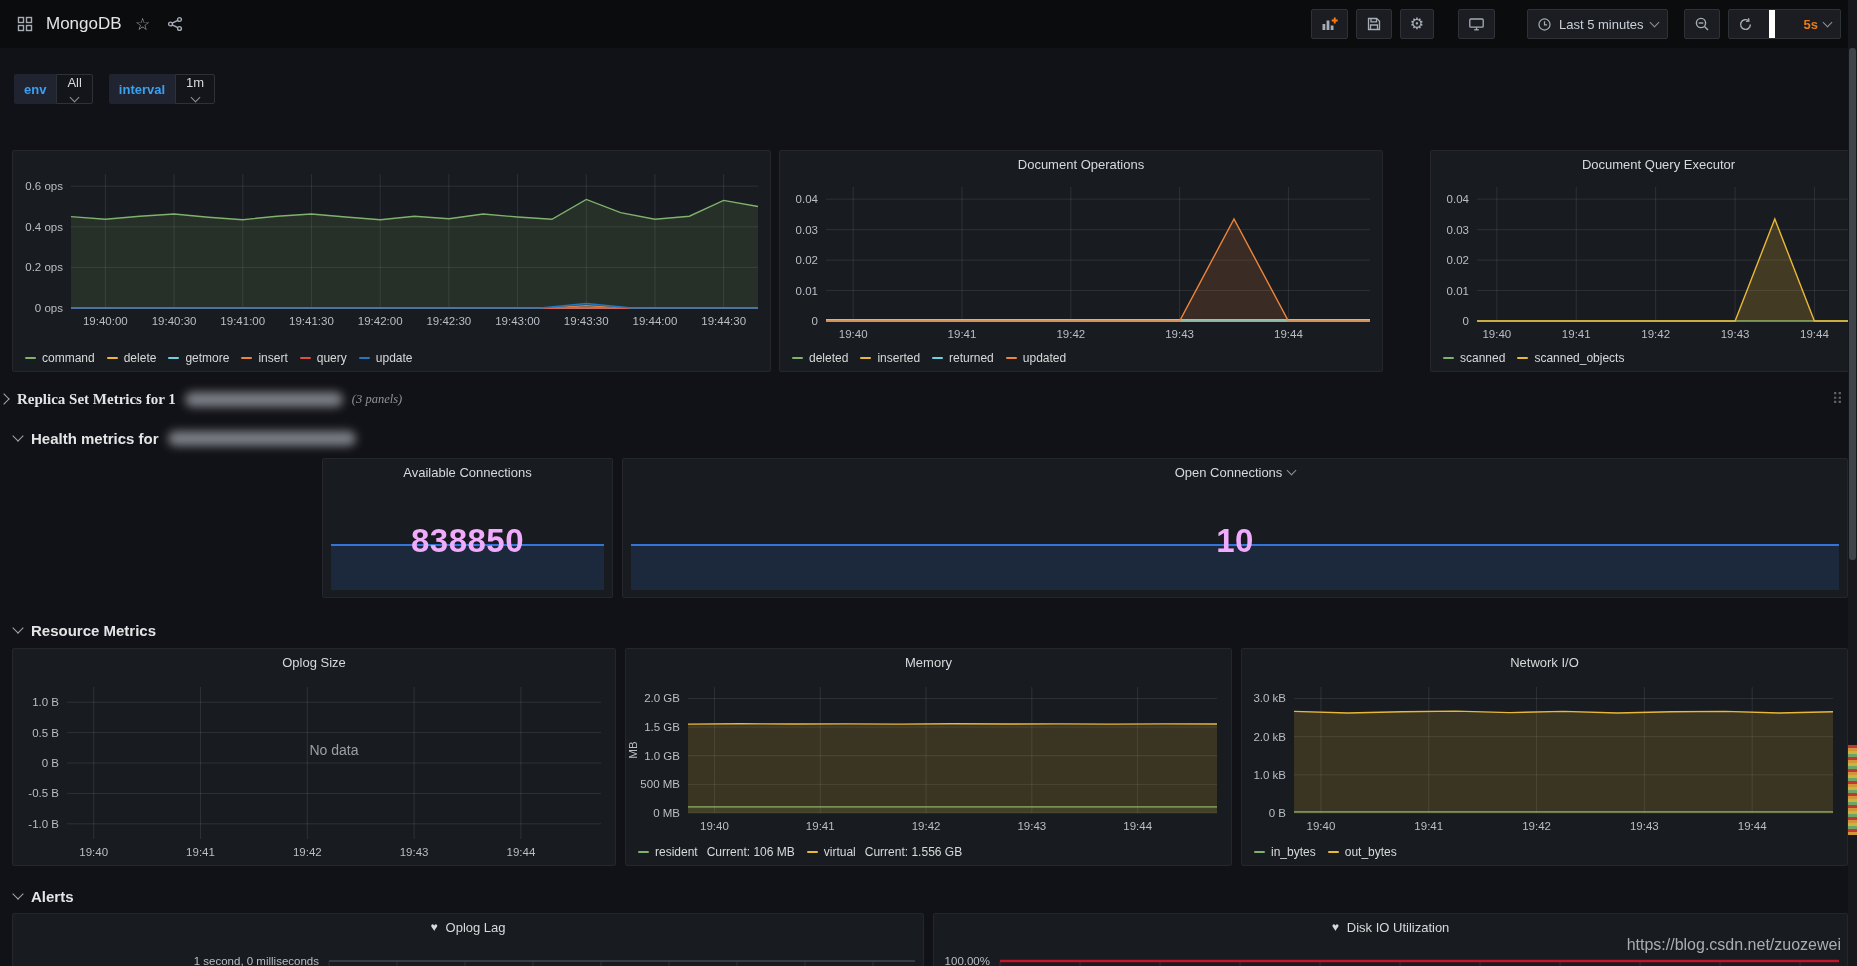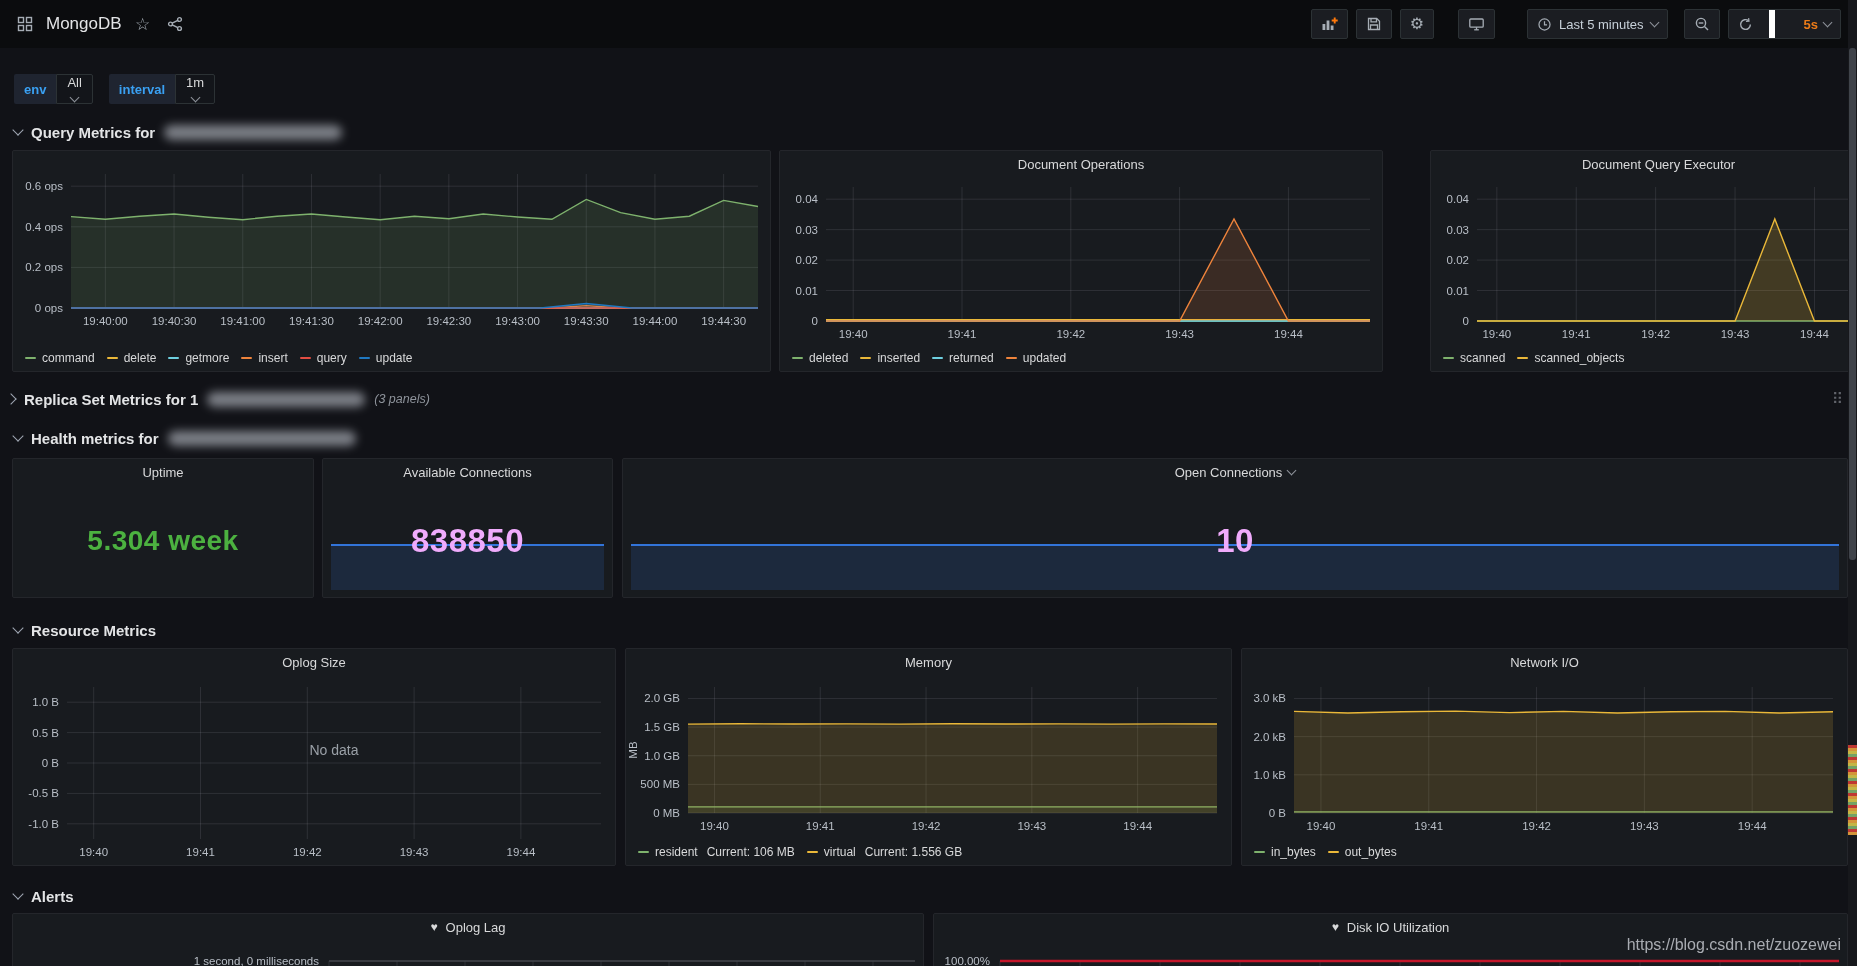--- a/index.html
+++ b/index.html
@@ -157,25 +157,20 @@
     </div>
     <div class="var">
       <span class="var-label">interval</span>
       <span class="var-value">
         <span>1m</span>
         <span class="chev"></span>
       </span>
     </div>
   </div>
 
-  <div class="sec" style="top:119px;left:14px;">
-    <span class="caret-down"></span>
-    <span>Query Metrics for</span>
-    <span class="blur-blob" style="width:178px;"></span>
-  </div>
 
   <div class="panel" style="left:12px;top:150px;width:759px;height:222px;">
     <div class="chart-area">
         <svg class="chart" viewBox="0 0 757 168">
           <line x1="58" x2="745" y1="144" y2="144" stroke="rgba(204,204,220,0.12)"></line>
           <text x="50" y="148" text-anchor="end" fill="#b9bfc7" font-size="11.5px">0 ops</text>
           <line x1="58" x2="745" y1="103.3939393939394" y2="103.3939393939394" stroke="rgba(204,204,220,0.12)"></line>
           <text x="50" y="107.3939393939394" text-anchor="end" fill="#b9bfc7" font-size="11.5px">0.2 ops</text>
           <line x1="58" x2="745" y1="62.78787878787879" y2="62.78787878787879" stroke="rgba(204,204,220,0.12)"></line>
           <text x="50" y="66.78787878787878" text-anchor="end" fill="#b9bfc7" font-size="11.5px">0.4 ops</text>
@@ -327,42 +322,34 @@
           <span class="lg-dash" style="background: rgb(126, 178, 109);"></span>
           <span>scanned</span>
         </span>
         <span class="lg-item">
           <span class="lg-dash" style="background: rgb(234, 184, 57);"></span>
           <span>scanned_objects</span>
         </span>
       </div>
   </div>
 
-  <div class="sec" style="top:386px;left:9px;">
+  <div class="sec" style="top:386px;left:2px;font-family:Liberation Serif, serif;">
     <span class="caret-right"></span>
     <span>Replica Set Metrics for 1</span>
     <span class="blur-blob" style="width:158px;"></span>
     <span class="sec-count">(3 panels)</span>
   </div>
   <div class="drag-handle">⠿</div>
 
   <div class="sec" style="top:425px;left:14px;">
     <span class="caret-down"></span>
     <span>Health metrics for</span>
     <span class="blur-blob" style="width:188px;"></span>
   </div>
 
-  <div class="panel" style="left:12px;top:458px;width:302px;height:140px;">
-    <div class="panel-title">
-        <span>Uptime</span>
-      </div>
-    <div class="stat-body">
-      <span class="stat-value big-green" id="uptime-value" style="color: rgb(76, 177, 64);">5.304 week</span>
-    </div>
-  </div>
   <div class="panel" style="left:322px;top:458px;width:291px;height:140px;">
     <div class="panel-title">
         <span>Available Connections</span>
       </div>
     <div class="stat-body">
       <div class="spark-fill"></div>
       <div class="spark-line"></div>
       <span class="stat-value">838850</span>
     </div>
   </div>

